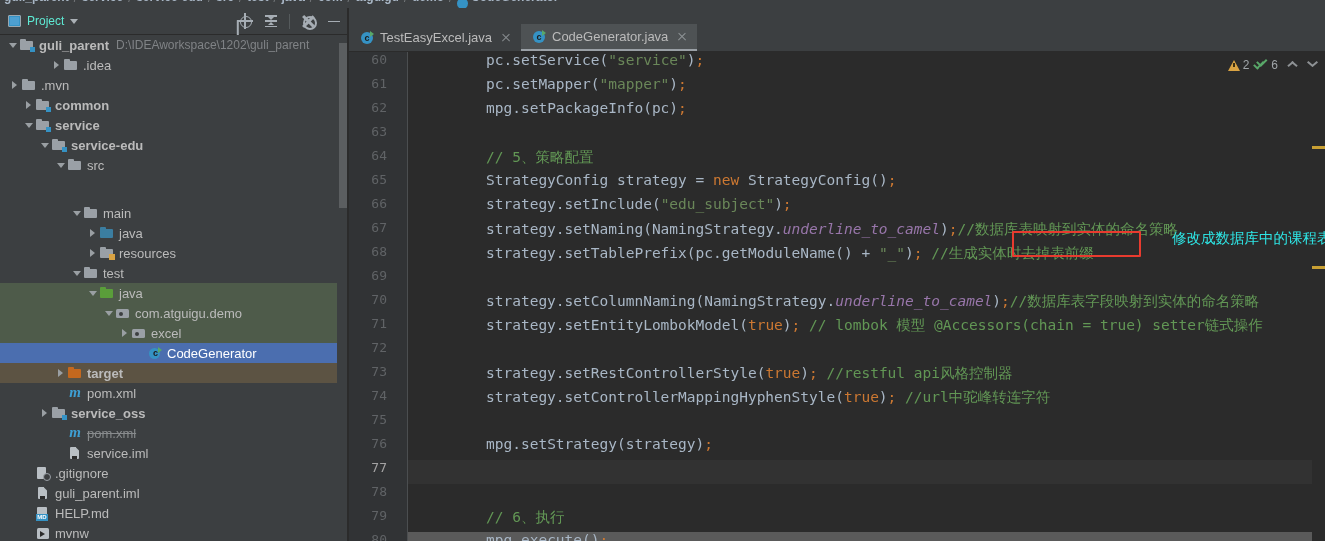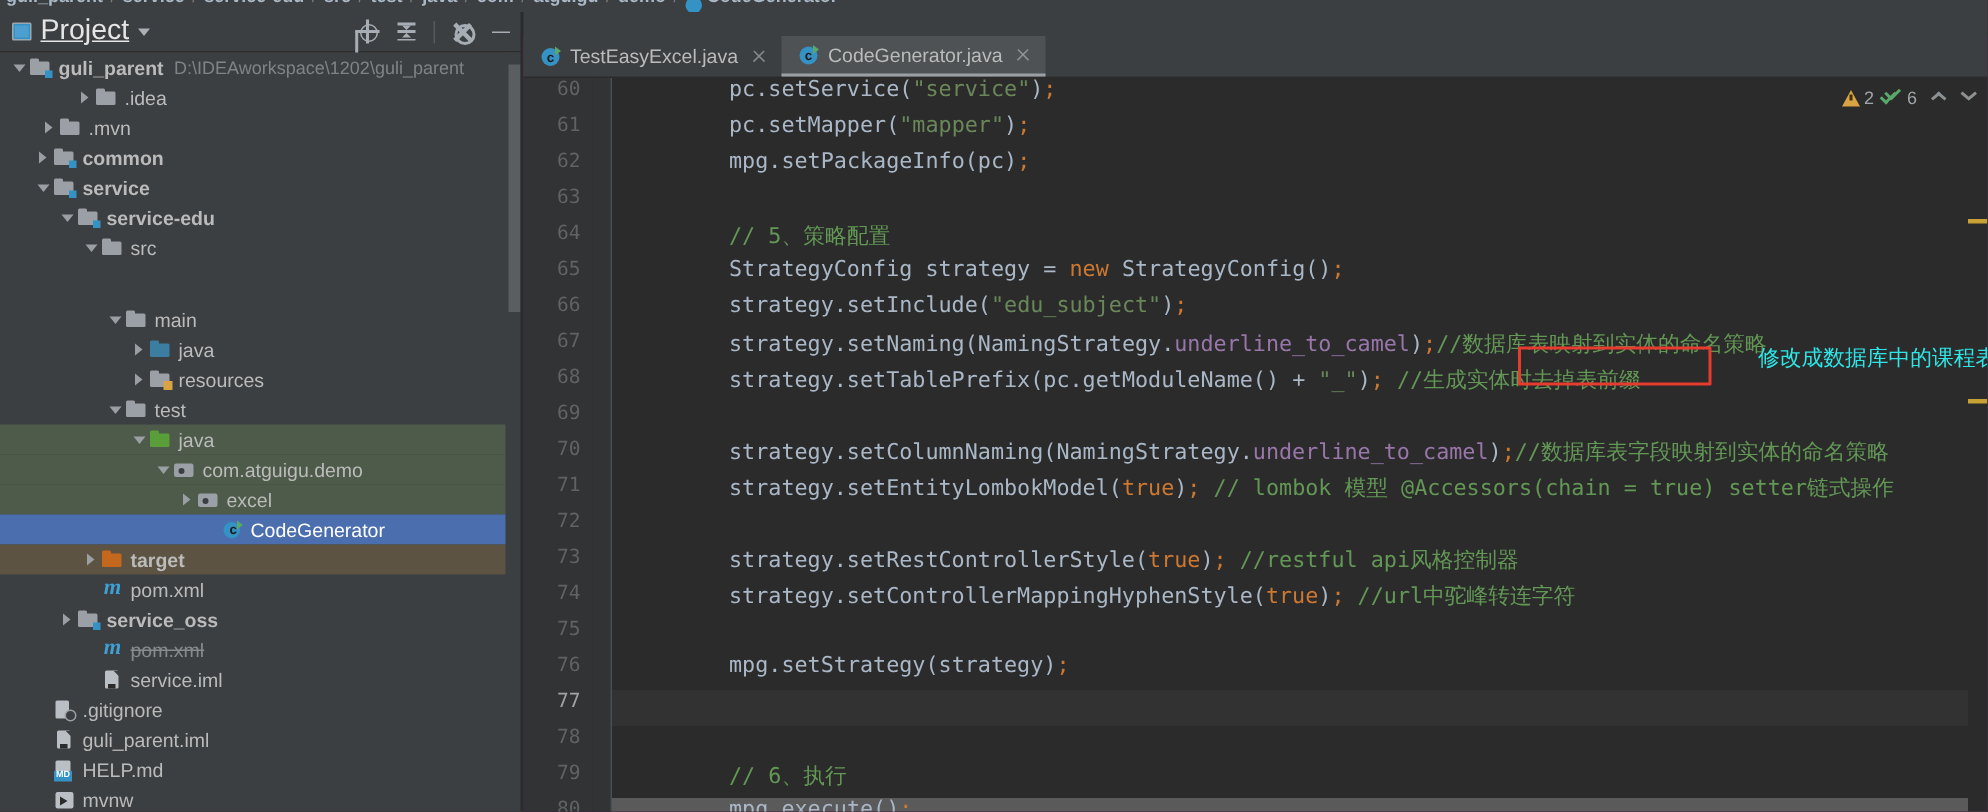--- a/index.html
+++ b/index.html
@@ -42,21 +42,21 @@
   }
   .panel-title-wrap { display: flex; align-items: center; gap: 6px; flex: 1; }
   .panel-icon {
     width: 13px; height: 12px; border: 1.5px solid #9aa7b0;
     border-radius: 1px; background: #3592c4; position: relative;
   }
   .panel-icon::after {
     content: ''; position: absolute; left: 1px; right: 1px; top: 1px; bottom: 1px;
     background: #4d9fd0;
   }
-  .panel-title { font-size: 19px; color: #e5e5e5; text-decoration: underline; }
+  .panel-title { font-size: 12px; color: #5eead4; }
   .caret-dn {
     width: 0; height: 0; border-left: 4px solid transparent;
     border-right: 4px solid transparent; border-top: 5px solid #aab0b5;
   }
   .hdr-actions { display: flex; align-items: center; gap: 10px; }
   .hdr-btn { width: 16px; height: 16px; position: relative; cursor: default; }
   .ic-locate { }
   .ic-locate::before {
     content:''; position:absolute; left:3px; top:3px; width:10px; height:10px;
     border:1.5px solid #a6adb4; border-radius:50%;
@@ -370,21 +370,21 @@
     height: 24px; line-height: 24px; white-space: pre;
     font: 14.5px "DejaVu Sans Mono", monospace; color: #a9b7c6;
     padding-left: 78px;
   }
   .cl.cur { background: #323232; }
   .cl.lastcur { background: #5a5a5a; }
   .k  { color: #cc7832; }       
   .s  { color: #6a8759; }       
   .c  { color: #629755; }       
   .f  { color: #a9b7c6; }       
-  .st { color: #9876aa; }
+  .st { color: #9876aa; font-style: italic; }
 
   
   .redbox {
     position: absolute; left: 663px; top: 179px; width: 129px; height: 26px;
     border: 2px solid #e83b2f; border-radius: 1px; z-index: 5; pointer-events: none;
   }
   .cyan-note {
     position: absolute; left: 823px; top: 177px; z-index: 5;
     font: 14.5px "DejaVu Sans", sans-serif; color: #2ee6e6;
     white-space: nowrap;
@@ -476,21 +476,21 @@
           <span class="tlabel b">guli_parent</span>
           <span class="tpath">D:\IDEAworkspace\1202\guli_parent</span>
         </div>
         <div class="tree-row" style="padding-left: 22px; margin-left: 28px;">
           <span class="arrow">
             <span class="chev-r"></span>
           </span>
           <span class="ti ti-folder"></span>
           <span class="tlabel">.idea</span>
         </div>
-        <div class="tree-row" style="padding-left: 26px;">
+        <div class="tree-row" style="padding-left: 8px;">
           <span class="arrow">
             <span class="chev-r"></span>
           </span>
           <span class="ti ti-folder"></span>
           <span class="tlabel">.mvn</span>
         </div>
         <div class="tree-row" style="padding-left: 22px;">
           <span class="arrow">
             <span class="chev-r"></span>
           </span>

